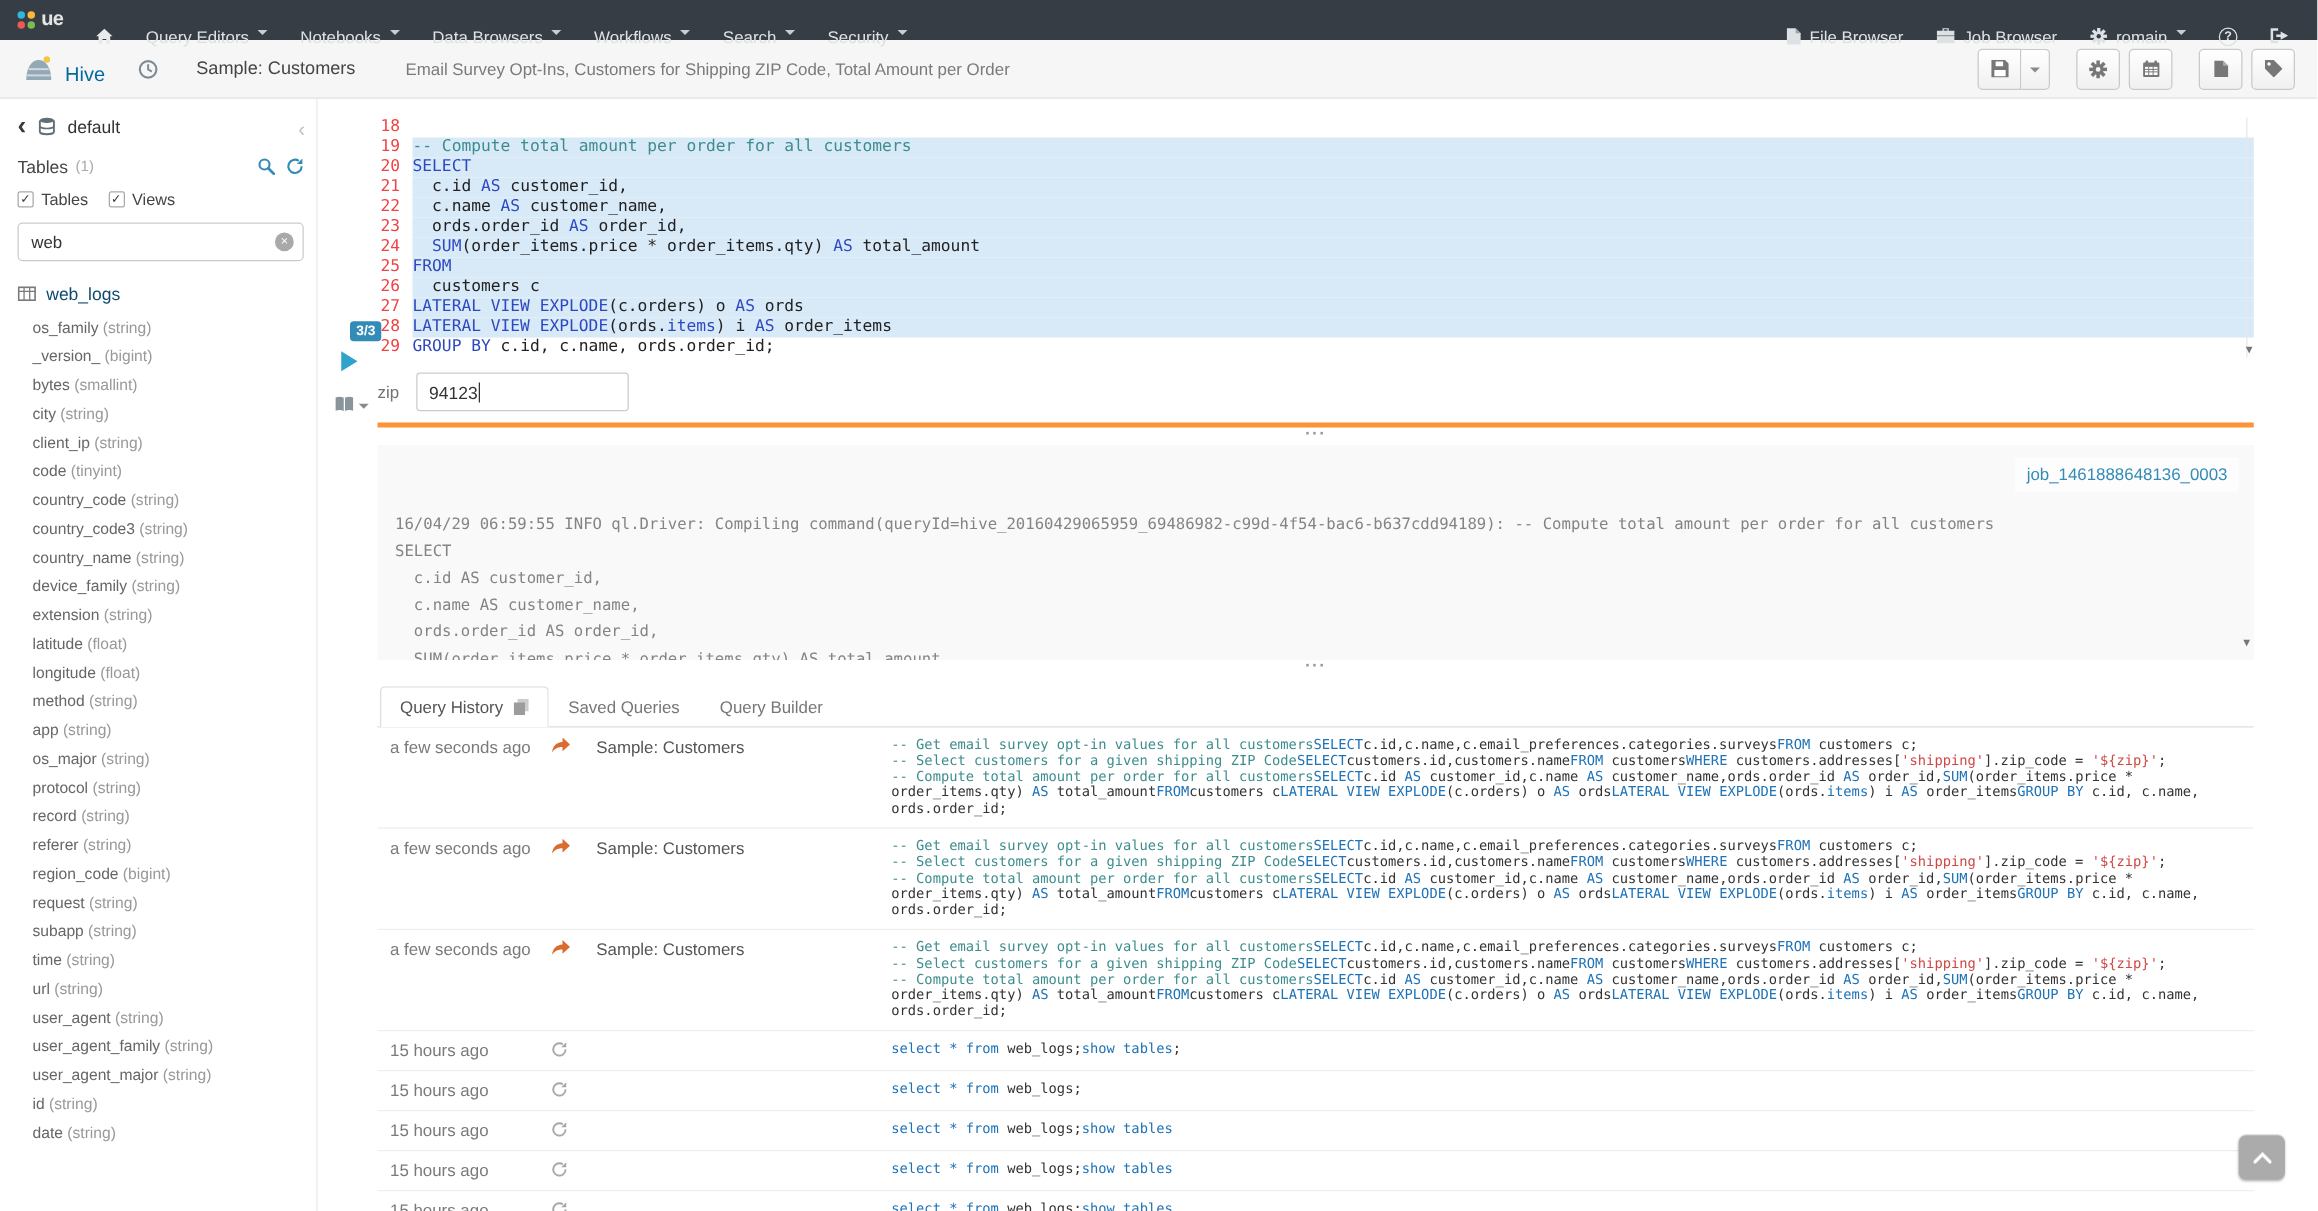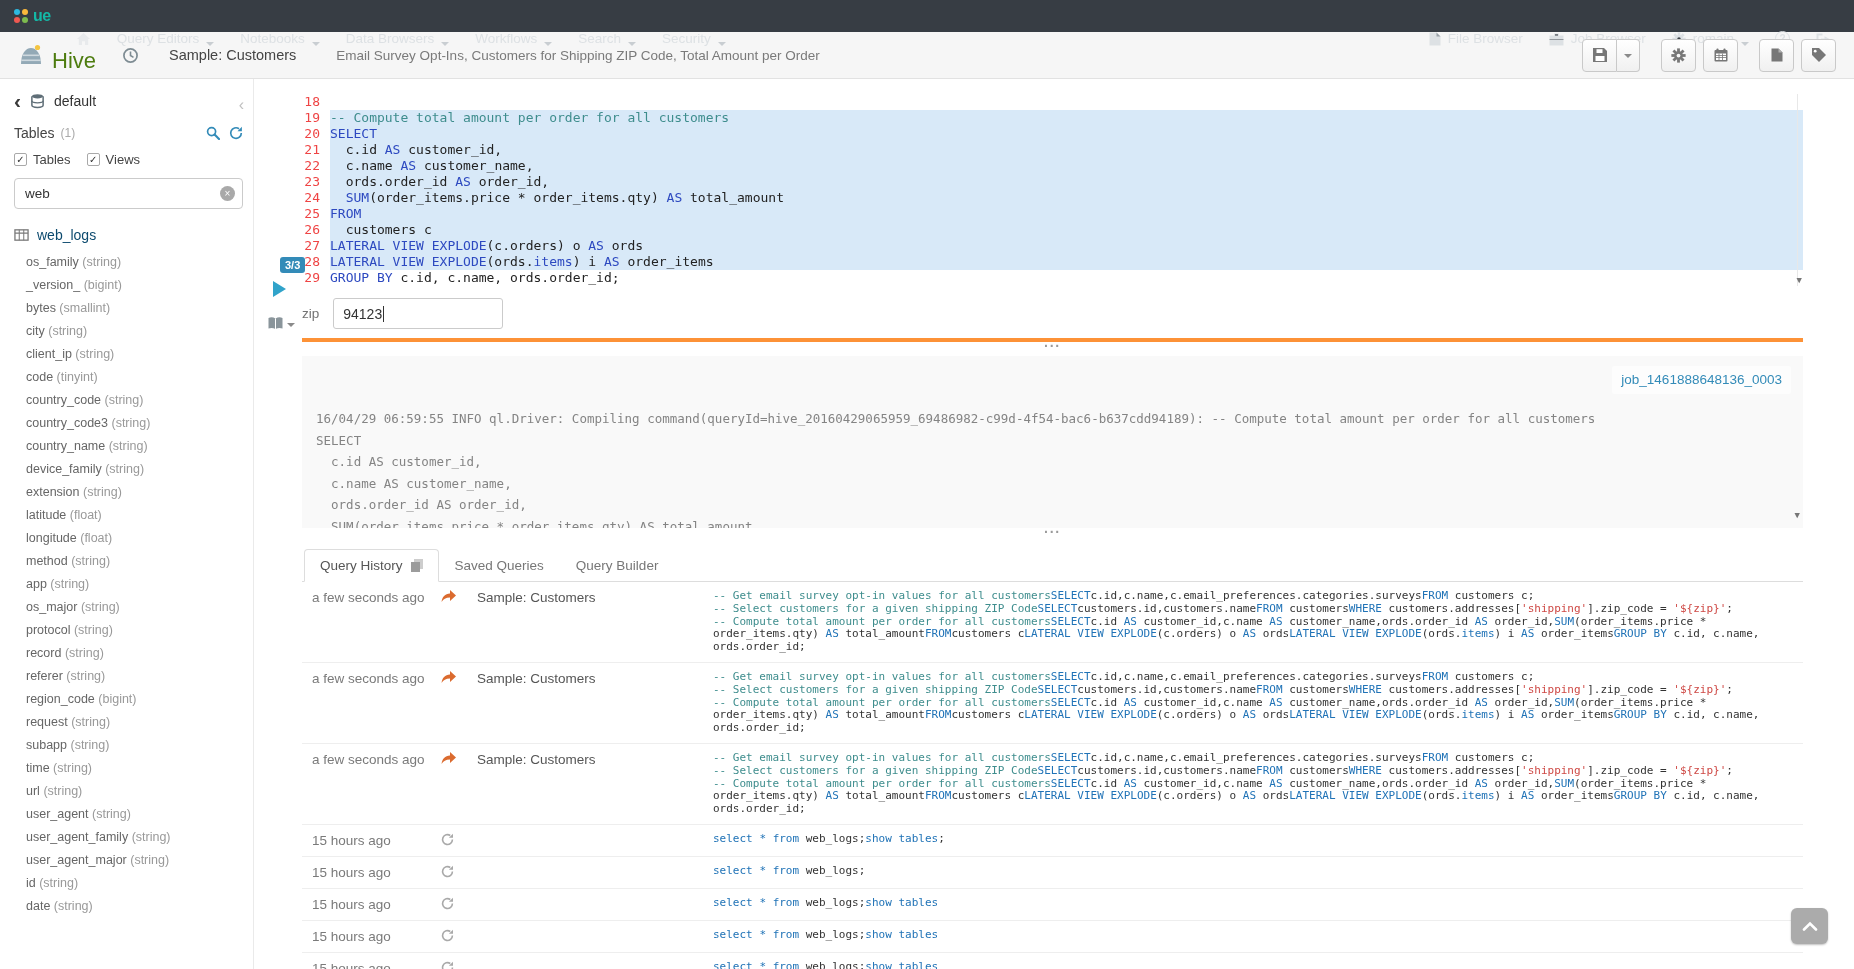--- a/index.html
+++ b/index.html
@@ -3,34 +3,34 @@
 <meta charset="utf-8">
 <style>
   * { box-sizing: border-box; }
   html,body { margin:0; padding:0; }
   body {
     width:1854px; height:969px; overflow:hidden; background:#FFF;
     font-family:"Liberation Sans", sans-serif; color:#333;
   }
   
   .topnav { height:32px; background:var(--navbar-bg,#373D44); display:flex; align-items:center; padding:0 10px 0 12px; }
-  .nav-item { color:#DDE1E4; font-size:13.5px; padding:0 13px; height:24px; display:flex; align-items:flex-end; gap:7px; cursor:pointer; text-decoration:none; white-space:nowrap;margin-top:36px; }
+  .nav-item { color:#DDE1E4; font-size:13.5px; padding:0 13px; height:24px; display:flex; align-items:flex-start; gap:7px; cursor:pointer; text-decoration:none; white-space:nowrap;margin-top:36px; }
   .brand { display:flex; align-items:center; gap:4px; padding:0 12px 0 2px; cursor:pointer; }
   .dots { width:15px; height:15px; display:grid; grid-template-columns:7px 7px; grid-gap:1px; }
   .d { width:6px; height:6px; border-radius:50%; }
   .d1{background:#2CB9E0}.d2{background:#FBB93C}.d3{background:#EE5951}.d4{background:#7DBB4F}
-  .brand-txt { color:#14b8a6; font-weight:bold; font-size:16px; letter-spacing:-0.5px; }
+  .brand-txt { color:#e5e5e5; font-weight:bold; font-size:16px; letter-spacing:-0.5px; }
   .caret-dn { width:0; height:0; border-left:4px solid transparent; border-right:4px solid transparent; border-top:4px solid #C9CED2; margin-top:2px; }
   .caret-dn.gray { border-top-color:#8A8A8A; }
   .nav-right { margin-left:auto; display:flex; align-items:center; }
   .help-circ { width:15px; height:15px; border:1.4px solid #DDE1E4; border-radius:50%; font-size:10px; display:inline-flex; align-items:center; justify-content:center; color:#DDE1E4; font-weight:bold; }
   .icn { display:inline-flex; align-items:center; }
   
   .appbar { height:47px; background:#F6F6F6; border-bottom:1px solid #E2E2E2; display:flex; align-items:center; padding:0 18px; }
-  .hive-name { color:#4d7c0f; font-size:22px; margin-left:8px; cursor:pointer;margin-top:12px; }
+  .hive-name { color:#0369a1; font-size:16px; margin-left:8px; cursor:pointer;margin-top:12px; }
   .hist-btn { margin-left:26px; cursor:pointer; display:inline-flex; }
   .q-title { margin-left:30px; font-size:14.5px; color:#444; }
   .q-sub { margin-left:40px; font-size:13.5px; color:#7A7A7A; }
   .toolbar { margin-left:auto; display:flex; align-items:center; }
   .tbtn { width:35px; height:33px; border:1px solid #C9C9C9; background:linear-gradient(#FFF,#F0F0F0); display:flex; align-items:center; justify-content:center; cursor:pointer; }
   .tbtn.first { border-radius:4px 0 0 4px; }
   .tbtn.caretbtn { width:23px; border-left:none; border-radius:0 4px 4px 0; }
   .tbtn.single { border-radius:4px; }
   .gap18{width:21px} .gap6{width:7px}
   

